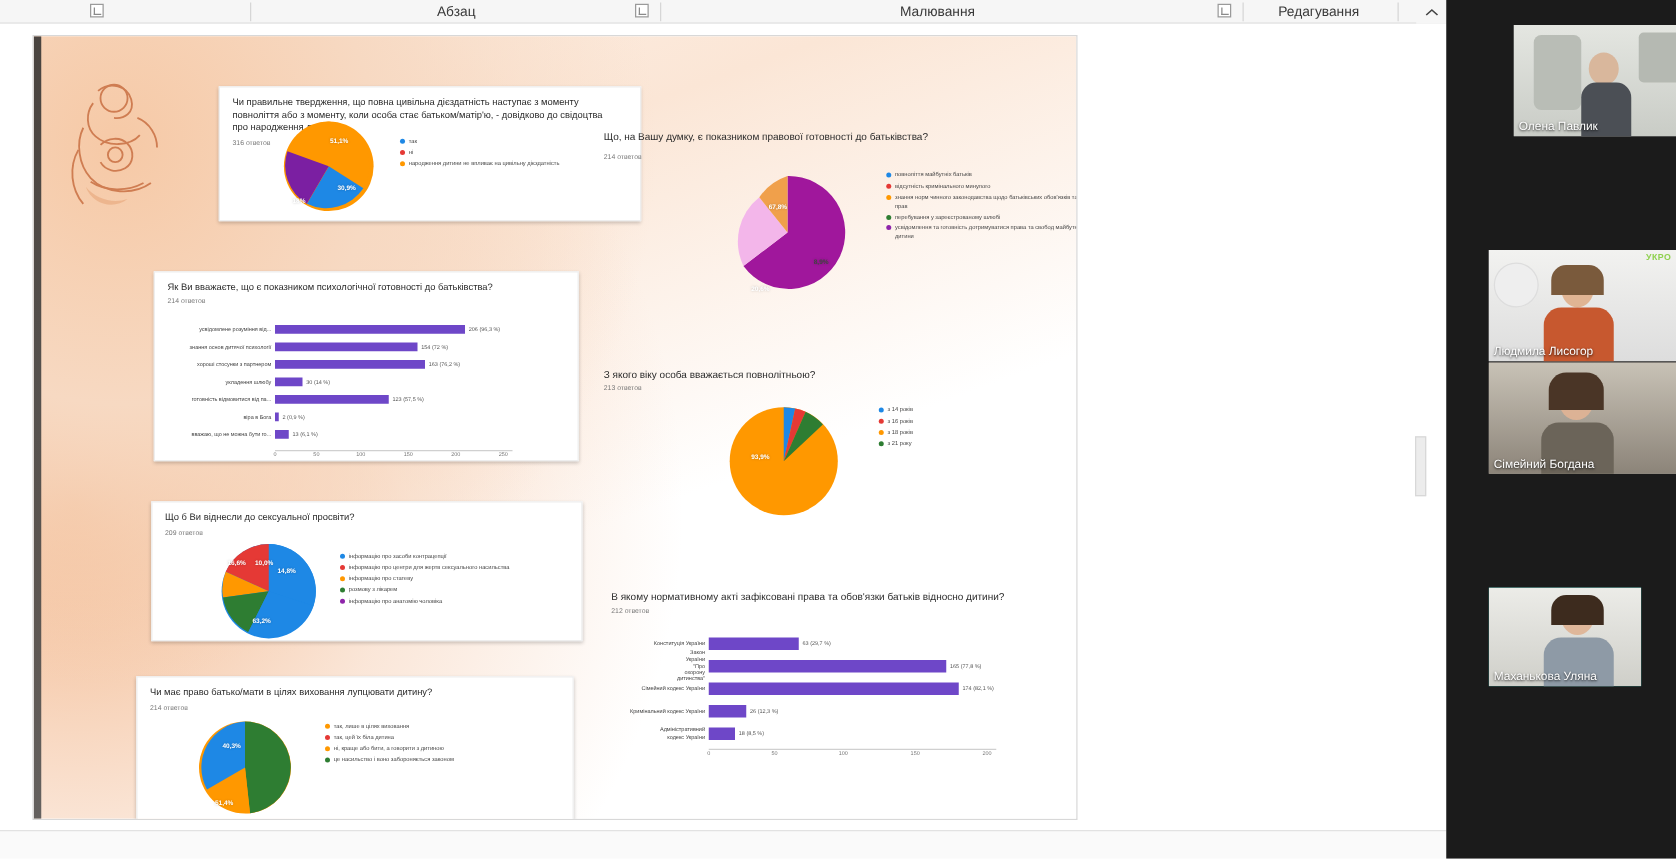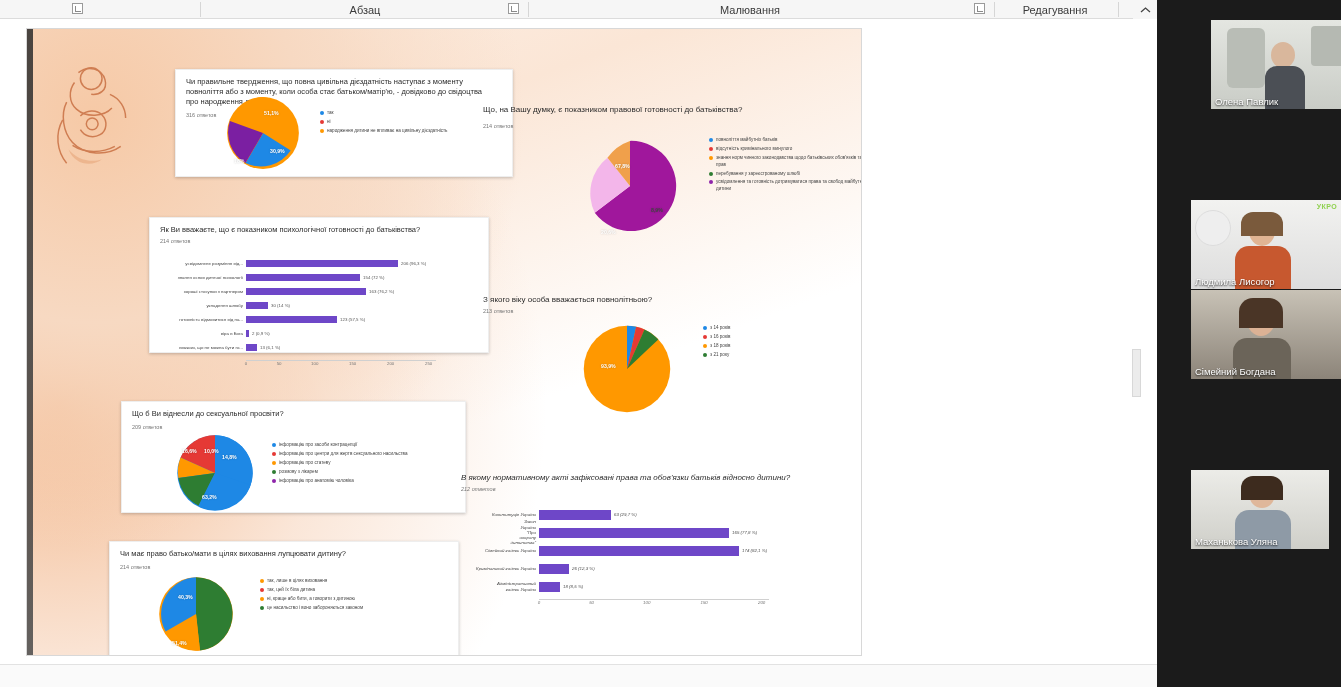--- a/index.html
+++ b/index.html
@@ -308,21 +308,21 @@
               <span class="dot" style="background:#2e7d32"></span>
               <span class="lbl">перебування у зареєстрованому шлюбі</span>
             </div>
           <div class="row">
               <span class="dot" style="background:#8e24aa"></span>
               <span class="lbl">усвідомлення та готовність дотримуватися права та свобод майбутньої дитини</span>
             </div>
         </div>
       </div>
 
-      <div class="card" style="left:122px; top:188px; width:340px; height:136px;">
+      <div class="card" style="left:96px; top:188px; width:340px; height:152px;">
         <div class="q-title">Як Ви вважаєте, що є показником психологічної готовності до батьківства?</div>
         <div class="q-sub" style="top:20px;">214 ответов</div>
 
         <div class="bars" style="left:96px; top:40px; width:190px;">
           <div class="brow">
             <span class="blabel">усвідомлене розуміння від...</span>
             <span class="bfill" style="width:152px;"></span>
             <span class="bval">206 (96,3 %)</span>
           </div>
           <div class="brow">
@@ -433,21 +433,21 @@
               <span class="dot" style="background:#2e7d32"></span>
               <span class="lbl">розмову з лікарем</span>
             </div>
           <div class="row">
               <span class="dot" style="background:#8e24aa"></span>
               <span class="lbl">інформацію про анатомію чоловіка</span>
             </div>
         </div>
       </div>
 
-      <div class="card" style="left:424px; top:440px; width:378px; height:165px; background:transparent; box-shadow:none; border:none;font-style:italic;">
+      <div class="card" style="left:452px; top:440px; width:378px; height:165px; background:transparent; box-shadow:none; border:none;">
         <div class="q-title" style="top:4px; font-size:8px;">В якому нормативному акті зафіксовані права та обов'язки батьків відносно дитини?</div>
         <div class="q-sub" style="top:17px;">212 ответов</div>
 
         <div class="bars" style="left:88px; top:38px; width:230px;">
           <div class="brow" style="height:15px;">
             <span class="blabel">Конституція України</span>
             <span class="bfill" style="width:72px; height:10px;"></span>
             <span class="bval">63 (29,7 %)</span>
           </div>
           <div class="brow" style="height:15px;">
@@ -564,21 +564,21 @@
     <div class="tile" style="top:290px; height:89px; left:34px; width:150px; background:#b7b0a6;">
       <div class="vid" style="background:linear-gradient(180deg,#c8c2b6 0%,#8c8479 100%);">
         <div class="blob" style="left:56px; top:14px; width:28px; height:32px; background:#dcb295;"></div>
         <div class="blob" style="left:48px; top:8px; width:44px; height:30px; background:#4a3526; border-radius:14px 14px 0 0;"></div>
         <div class="blob" style="left:42px; top:48px; width:58px; height:42px; background:#6b6459; border-radius:14px 14px 0 0;"></div>
       </div>
       <div class="name">Сімейний Богдана</div>
     </div>
 
 
-    <div class="tile" style="top:470px; height:79px; left:34px; width:138px; background:#0f766e;">
+    <div class="tile" style="top:470px; height:79px; left:34px; width:122px; background:#0f766e;">
       <div class="vid" style="background:linear-gradient(180deg,#ecece8 0%,#cfcfc9 100%);">
         <div class="blob" style="left:58px; top:10px; width:26px; height:28px; background:#dfb79a;"></div>
         <div class="blob" style="left:50px; top:6px; width:42px; height:24px; background:#3d2b1e; border-radius:12px 12px 0 0;"></div>
         <div class="blob" style="left:44px; top:40px; width:56px; height:40px; background:#8e9aa6; border-radius:14px 14px 0 0;"></div>
       </div>
       <div class="name">Маханькова Уляна</div>
     </div>
 
   </div>
 </div>

